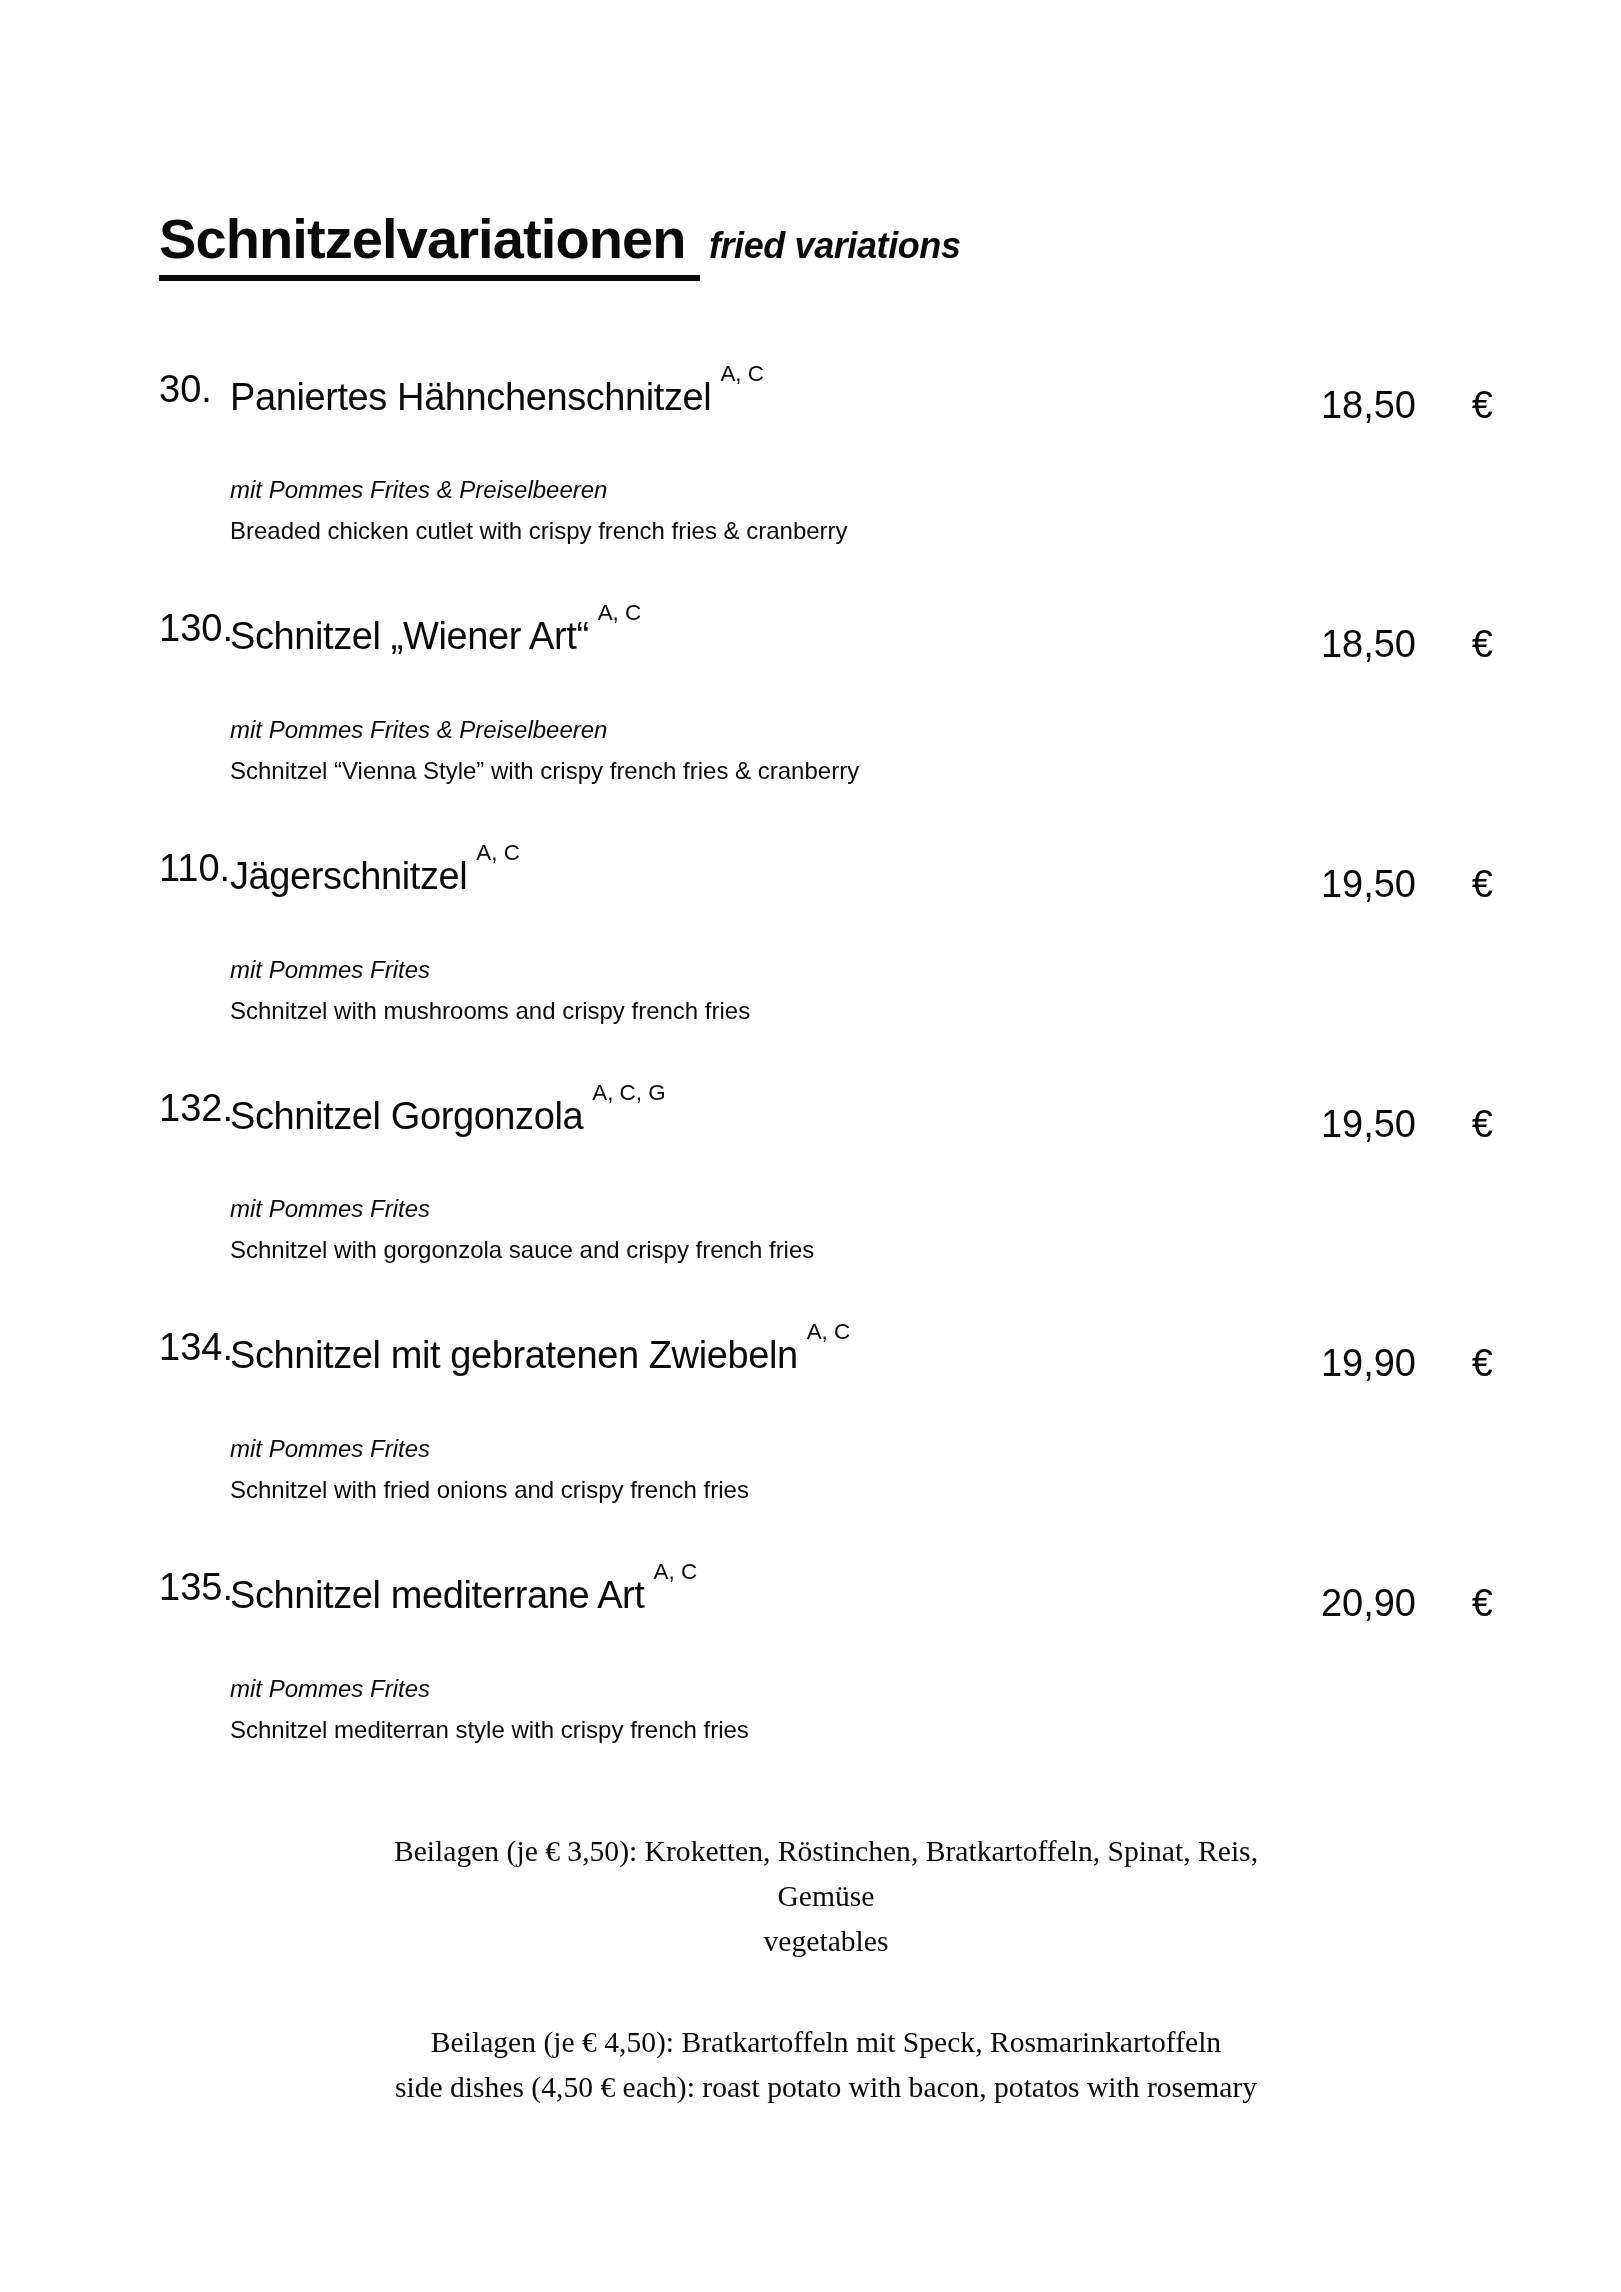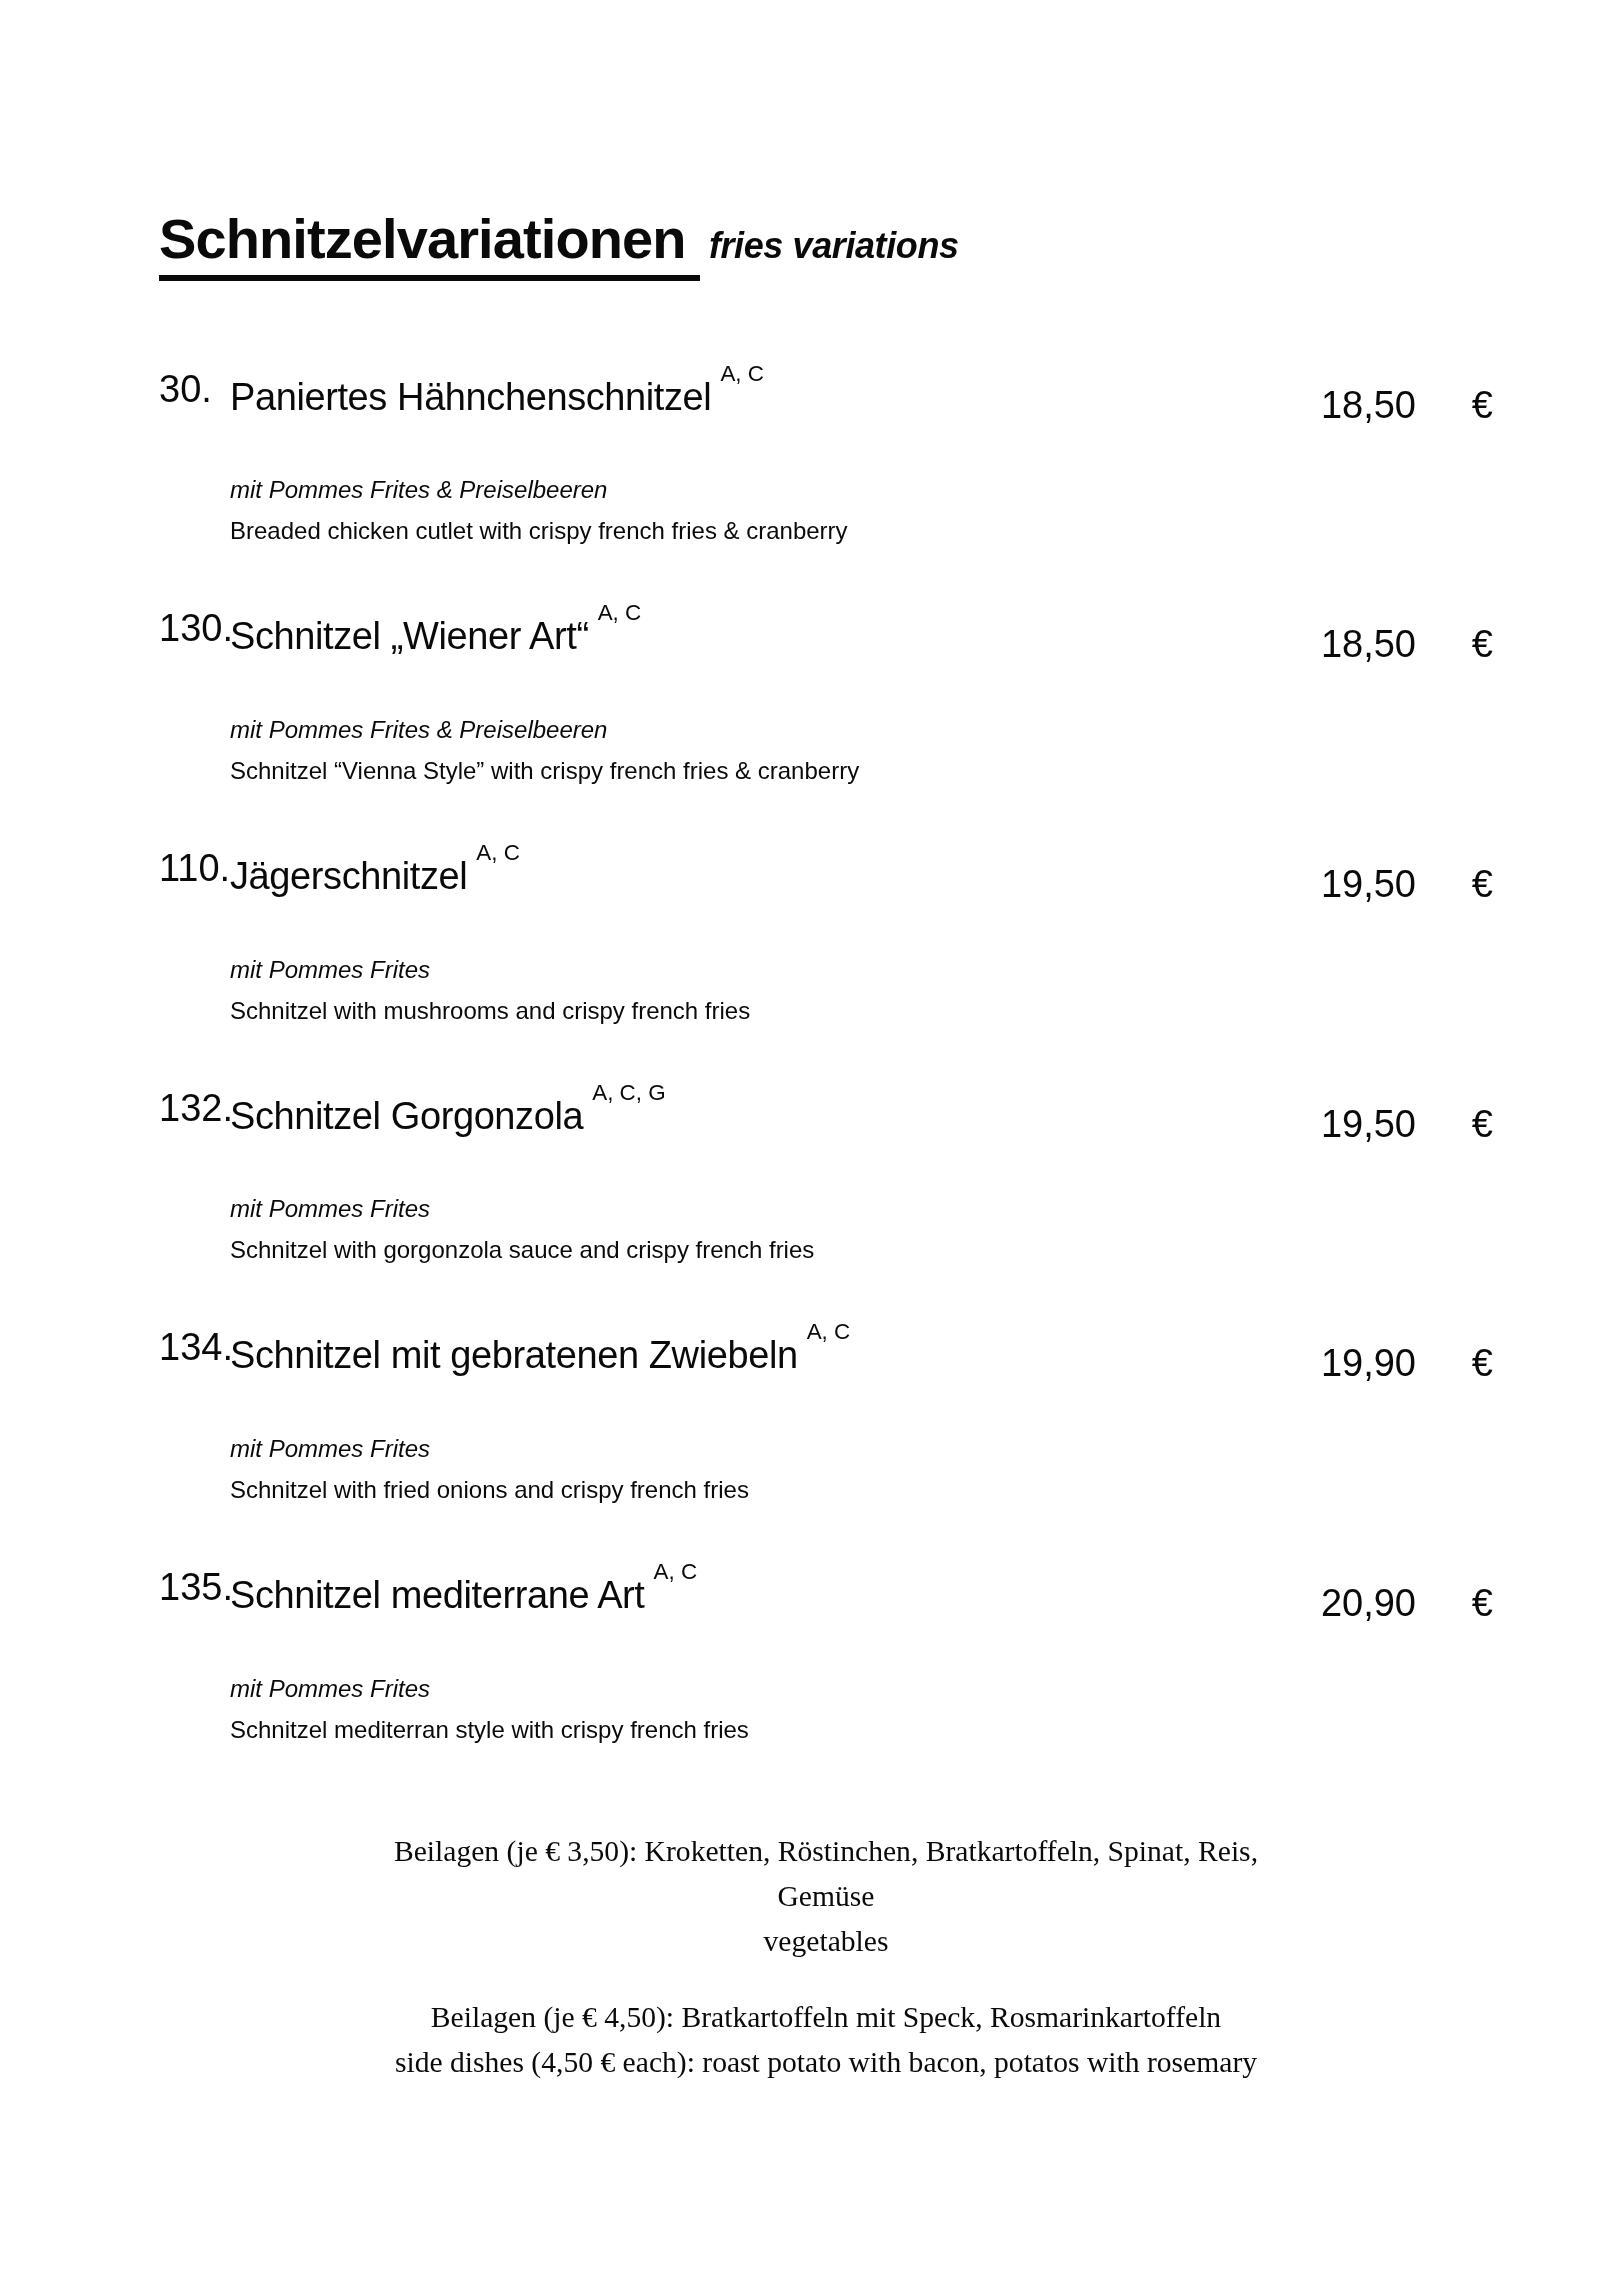--- a/index.html
+++ b/index.html
@@ -55,29 +55,29 @@
   .desc { margin: 47px 0 0 71px; font-size: 24px; line-height: 41px; }
   .desc .de { font-style: italic; }
   
   .footers { margin-top: 79px; }
   .footer-block {
     text-align: center;
     font-size: 29.6px;
     line-height: 45px;
     font-family: Liberation Serif, serif;
   }
-  .footer-block + .footer-block { margin-top: 31px; }
+  .footer-block + .footer-block { margin-top: 56px; }
 </style>
 </head>
 <body>
 
 <div class="page">
 
   <div class="title-row">
-    <span class="title">Schnitzelvariationen</span><span class="subtitle">fries variations</span>
+    <span class="title">Schnitzelvariationen</span><span class="subtitle">fried variations</span>
   </div>
 
   <div class="item">
     <div class="item-head">
       <span class="num">30.</span>
       <span class="name"><span>Paniertes Hähnchenschnitzel</span><sup class="allerg">A, C</sup></span>
       <span class="price">18,50</span>
       <span class="euro">€</span>
     </div>
     <div class="desc">

